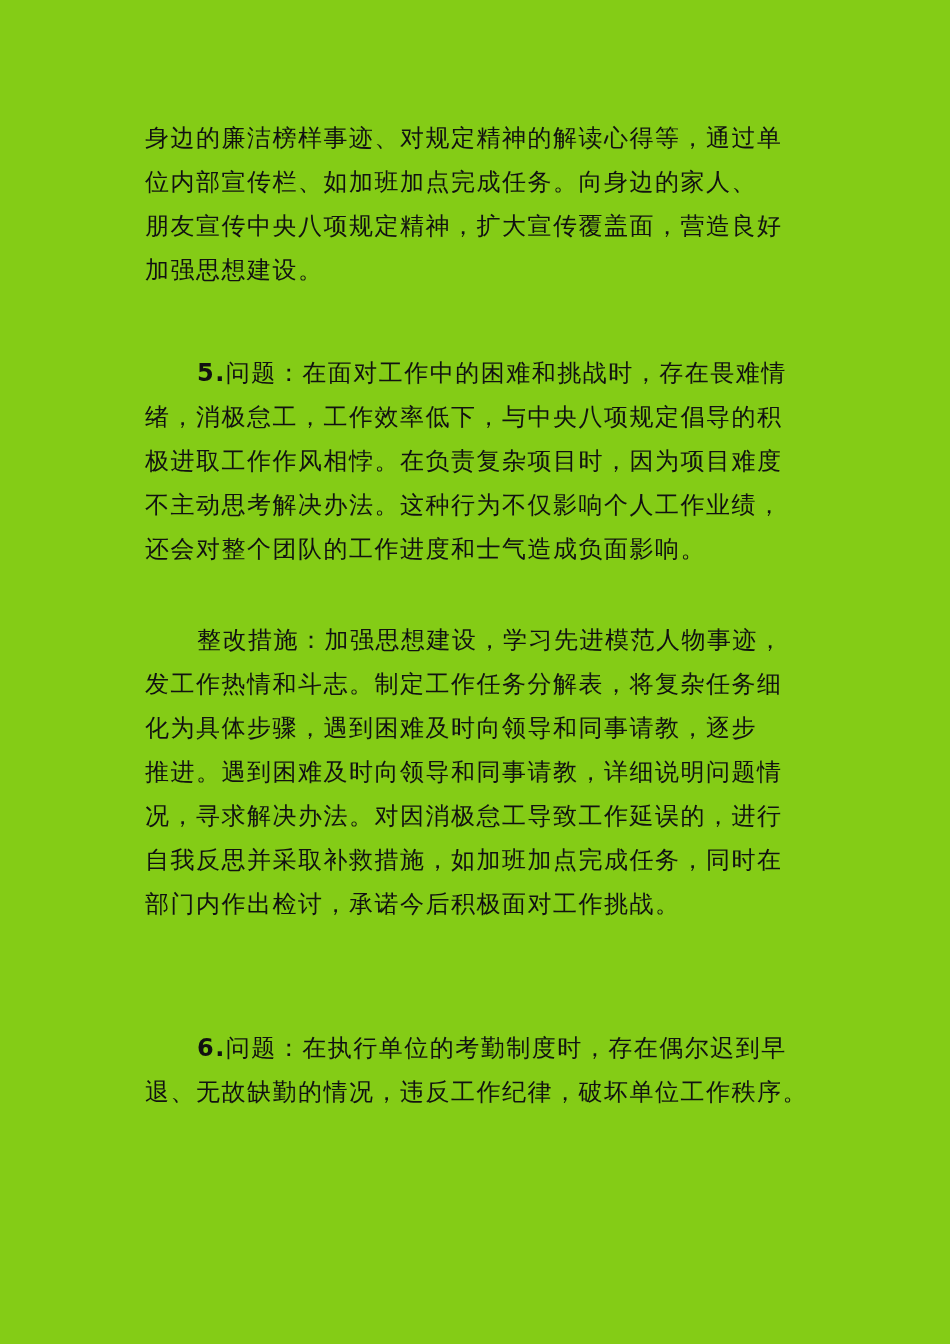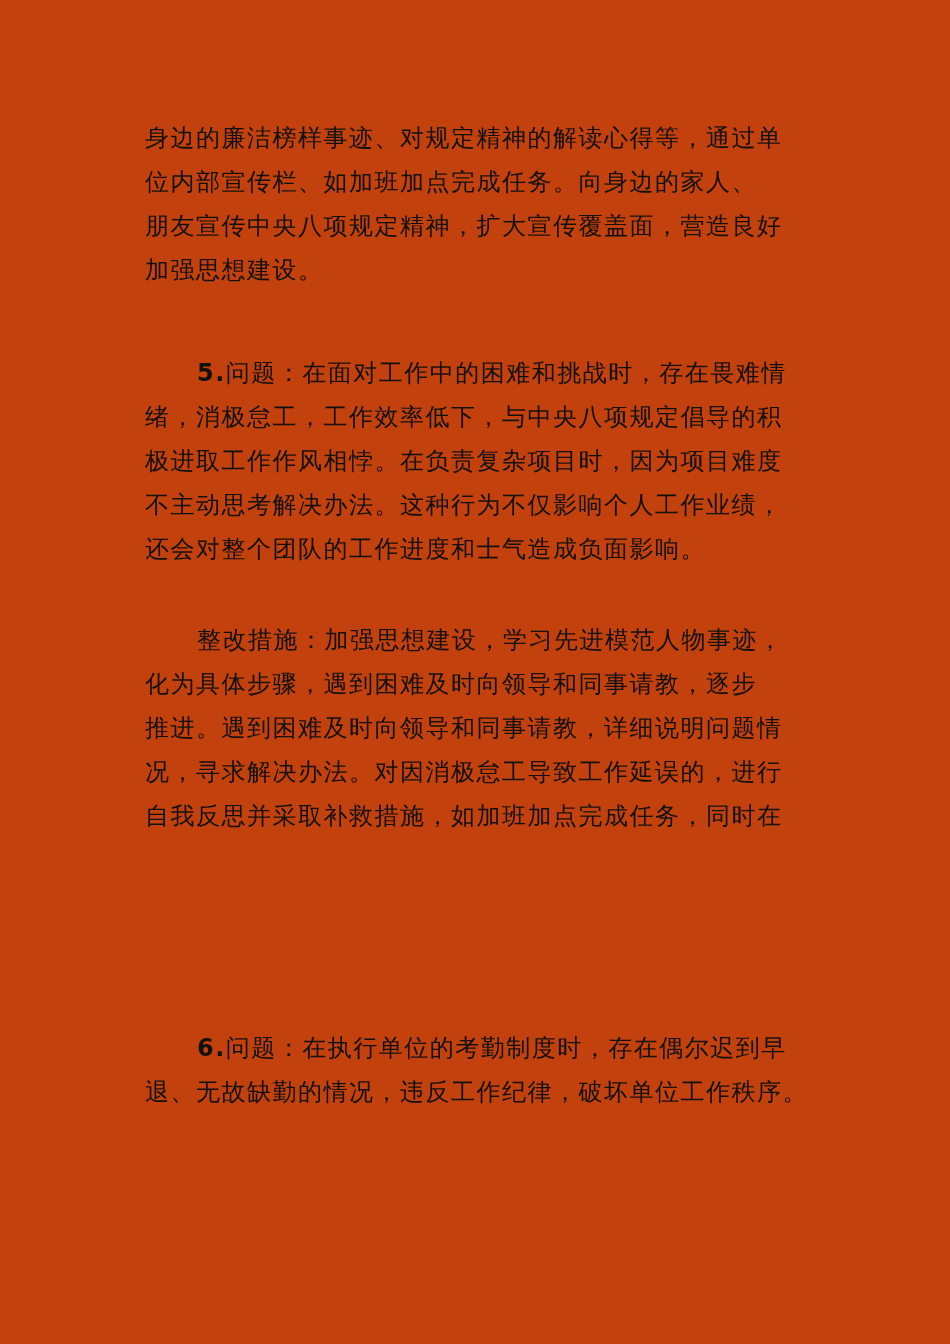--- a/index.html
+++ b/index.html
@@ -1,17 +1,17 @@
 <!DOCTYPE html>
 <html><head>
 <meta charset="utf-8">
 <style>
   html, body { margin: 0; padding: 0; background: #ffffff; }
   body { width: 950px; height: 1344px; position: relative; overflow: hidden; }
-  .page { position: absolute; left: 0; top: 0; width: 950px; height: 1344px; background: #c2410c; }
+  .page { position: absolute; left: 0; top: 0; width: 950px; height: 1344px; background: #84cc16; }
   .para { position: absolute; left: 145px; width: 660px; }
   .line {
     display: block; height: 44px; line-height: 44px;
     font-family: "DejaVu Sans", sans-serif; font-size: 24px; color: #111111;
     white-space: nowrap; letter-spacing: 1.5px;
   }
   .indent { padding-left: 52px; }
   .num { font-weight: bold; }
 </style>
 </head>
@@ -29,24 +29,26 @@
   <div class="para" style="top:351px;">
     <span class="line indent"><span class="num">5.</span><span>问题：在面对工作中的困难和挑战时，存在畏难情</span></span>
     <span class="line">绪，消极怠工，工作效率低下，与中央八项规定倡导的积</span>
     <span class="line">极进取工作作风相悖。在负责复杂项目时，因为项目难度</span>
     <span class="line">不主动思考解决办法。这种行为不仅影响个人工作业绩，</span>
     <span class="line">还会对整个团队的工作进度和士气造成负面影响。</span>
   </div>
 
   <div class="para" style="top:618px;">
     <span class="line indent">整改措施：加强思想建设，学习先进模范人物事迹，</span>
+    <span class="line">发工作热情和斗志。制定工作任务分解表，将复杂任务细</span>
     <span class="line">化为具体步骤，遇到困难及时向领导和同事请教，逐步</span>
     <span class="line">推进。遇到困难及时向领导和同事请教，详细说明问题情</span>
     <span class="line">况，寻求解决办法。对因消极怠工导致工作延误的，进行</span>
     <span class="line">自我反思并采取补救措施，如加班加点完成任务，同时在</span>
+    <span class="line">部门内作出检讨，承诺今后积极面对工作挑战。</span>
   </div>
 
   <div class="para" style="top:1026px;">
     <span class="line indent"><span class="num">6.</span><span>问题：在执行单位的考勤制度时，存在偶尔迟到早</span></span>
     <span class="line">退、无故缺勤的情况，违反工作纪律，破坏单位工作秩序。</span>
   </div>
 
 </div>
 
 </body></html>

